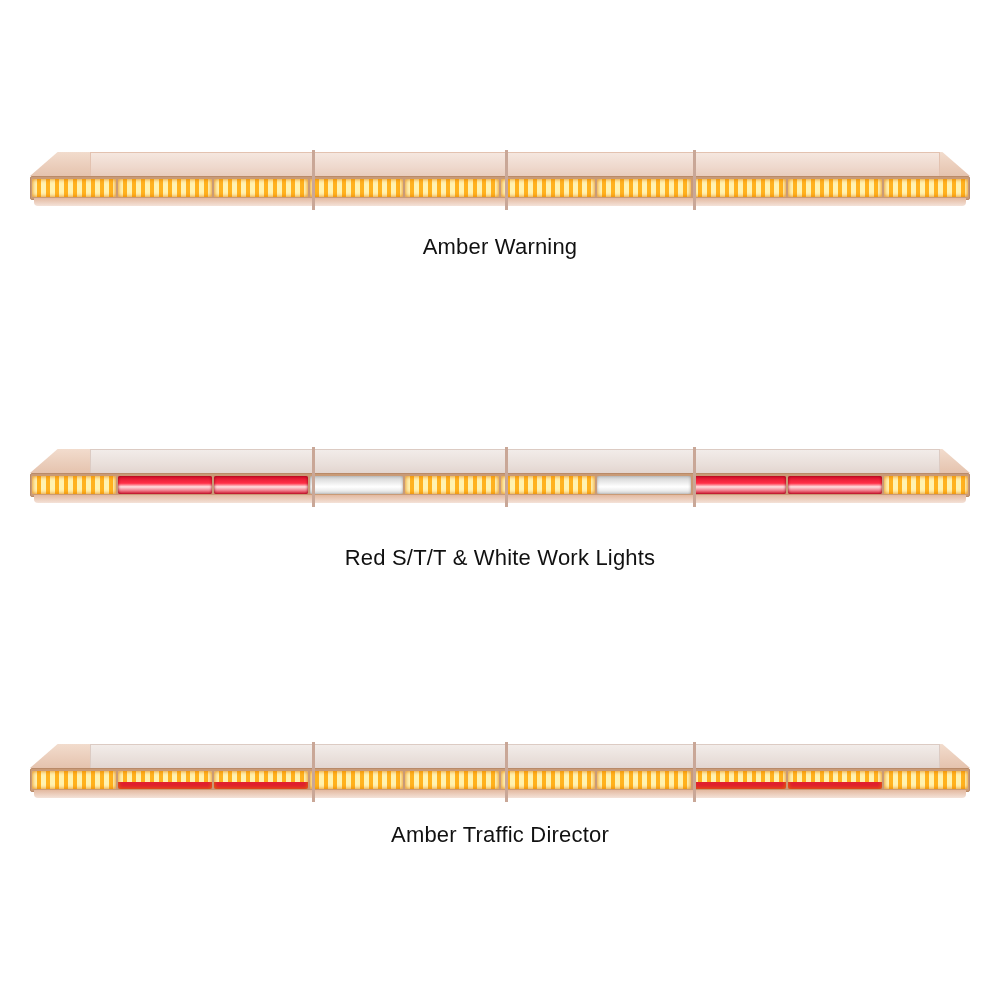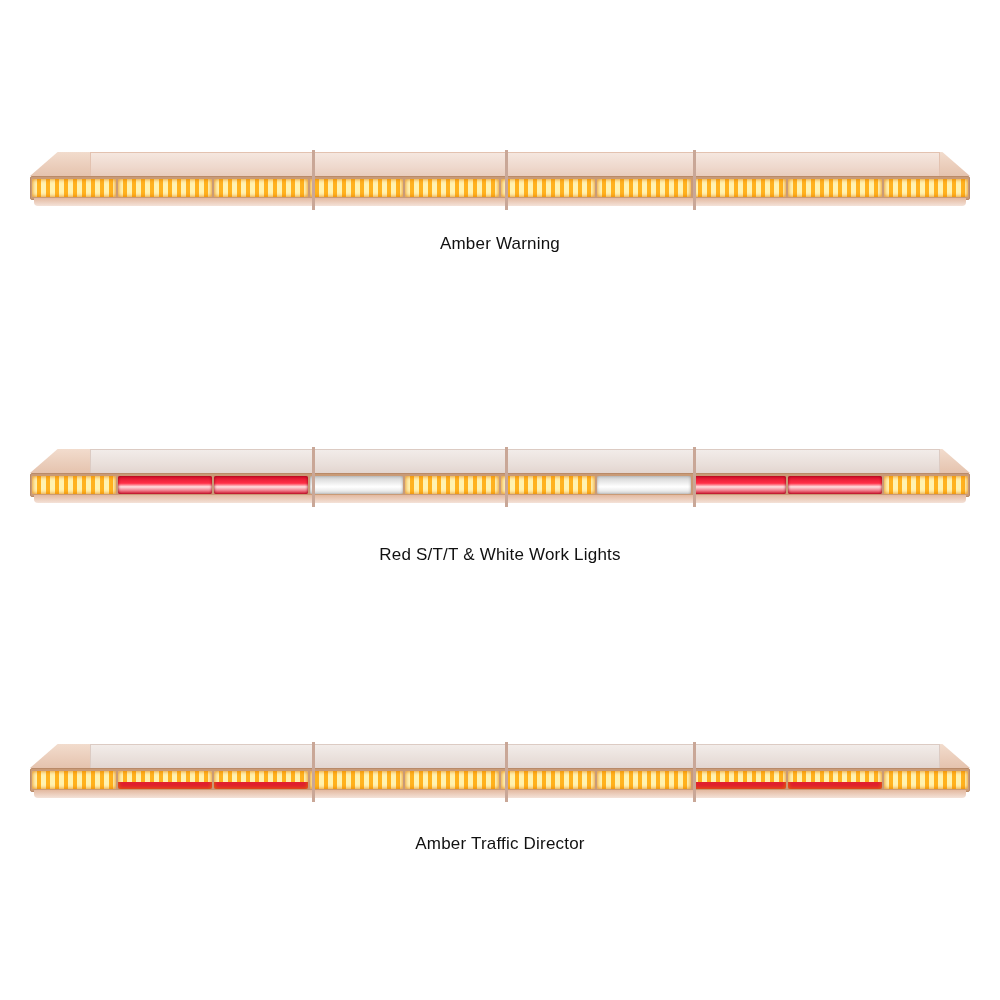--- a/index.html
+++ b/index.html
@@ -20,21 +20,21 @@
     .base { position:absolute; left:4px; right:4px; top:48px; height:8px;
       background:linear-gradient(180deg,#e3b9a0,#f4e2d8); border-radius:0 0 4px 4px; }
     .seg { flex:1; margin:2px 1px; border-radius:2px; position:relative; overflow:hidden; }
     .seg.end { flex:0 0 84px; }
     .seg.amber { background:repeating-linear-gradient(90deg,#fff2b0 0 5px,#ffb21e 5px 9px); box-shadow:inset 0 0 4px #e07a00; }
     .seg.red { background:linear-gradient(180deg,#d8102a 0%,#ff3046 40%,#ffe0e0 60%,#e0203a 100%); box-shadow:inset 0 0 3px #8c0014; }
     .seg.white { background:linear-gradient(180deg,#cfcfcf 0%,#f4f4f4 45%,#ffffff 60%,#dcdcdc 100%); box-shadow:inset 0 0 3px #999; }
     .seg.amber-red { background:
         linear-gradient(180deg,transparent 0 62%,#e0202e 62% 100%),
         repeating-linear-gradient(90deg,#fff2b0 0 5px,#ffb21e 5px 9px); box-shadow:inset 0 0 4px #e07a00; }
-    .caption { position:absolute; left:0; width:1000px; text-align:center; font-size:17px; color:#111111; font-weight:normal; letter-spacing:0.2px; }
+    .caption { position:absolute; left:0; width:1000px; text-align:center; font-size:22px; color:#111111; font-weight:normal; letter-spacing:0.2px; }
   </style>
 </head>
 <body>
 
 <div class="variant" style="top:150px;">
   <div class="bar" id="bar0">
     <div class="end-left"></div>
     <div class="end-right"></div>
     <div class="bar-top"></div>
     <div class="strip">
@@ -97,14 +97,14 @@
         <div class="seg amber"></div>
         <div class="seg amber-red"></div>
         <div class="seg amber-red"></div>
         <div class="seg amber end"></div>
       </div>
     <div class="base"></div>
   <div class="seam" style="left: 282px;"></div>
       <div class="seam" style="left: 475px;"></div>
       <div class="seam" style="left: 663px;"></div>
     </div>
-  <div class="caption" style="top:80px;margin-top:12px;">Amber Traffic Director</div>
+  <div class="caption" style="top:80px;">Amber Traffic Director</div>
 </div>
 
 </body></html>

